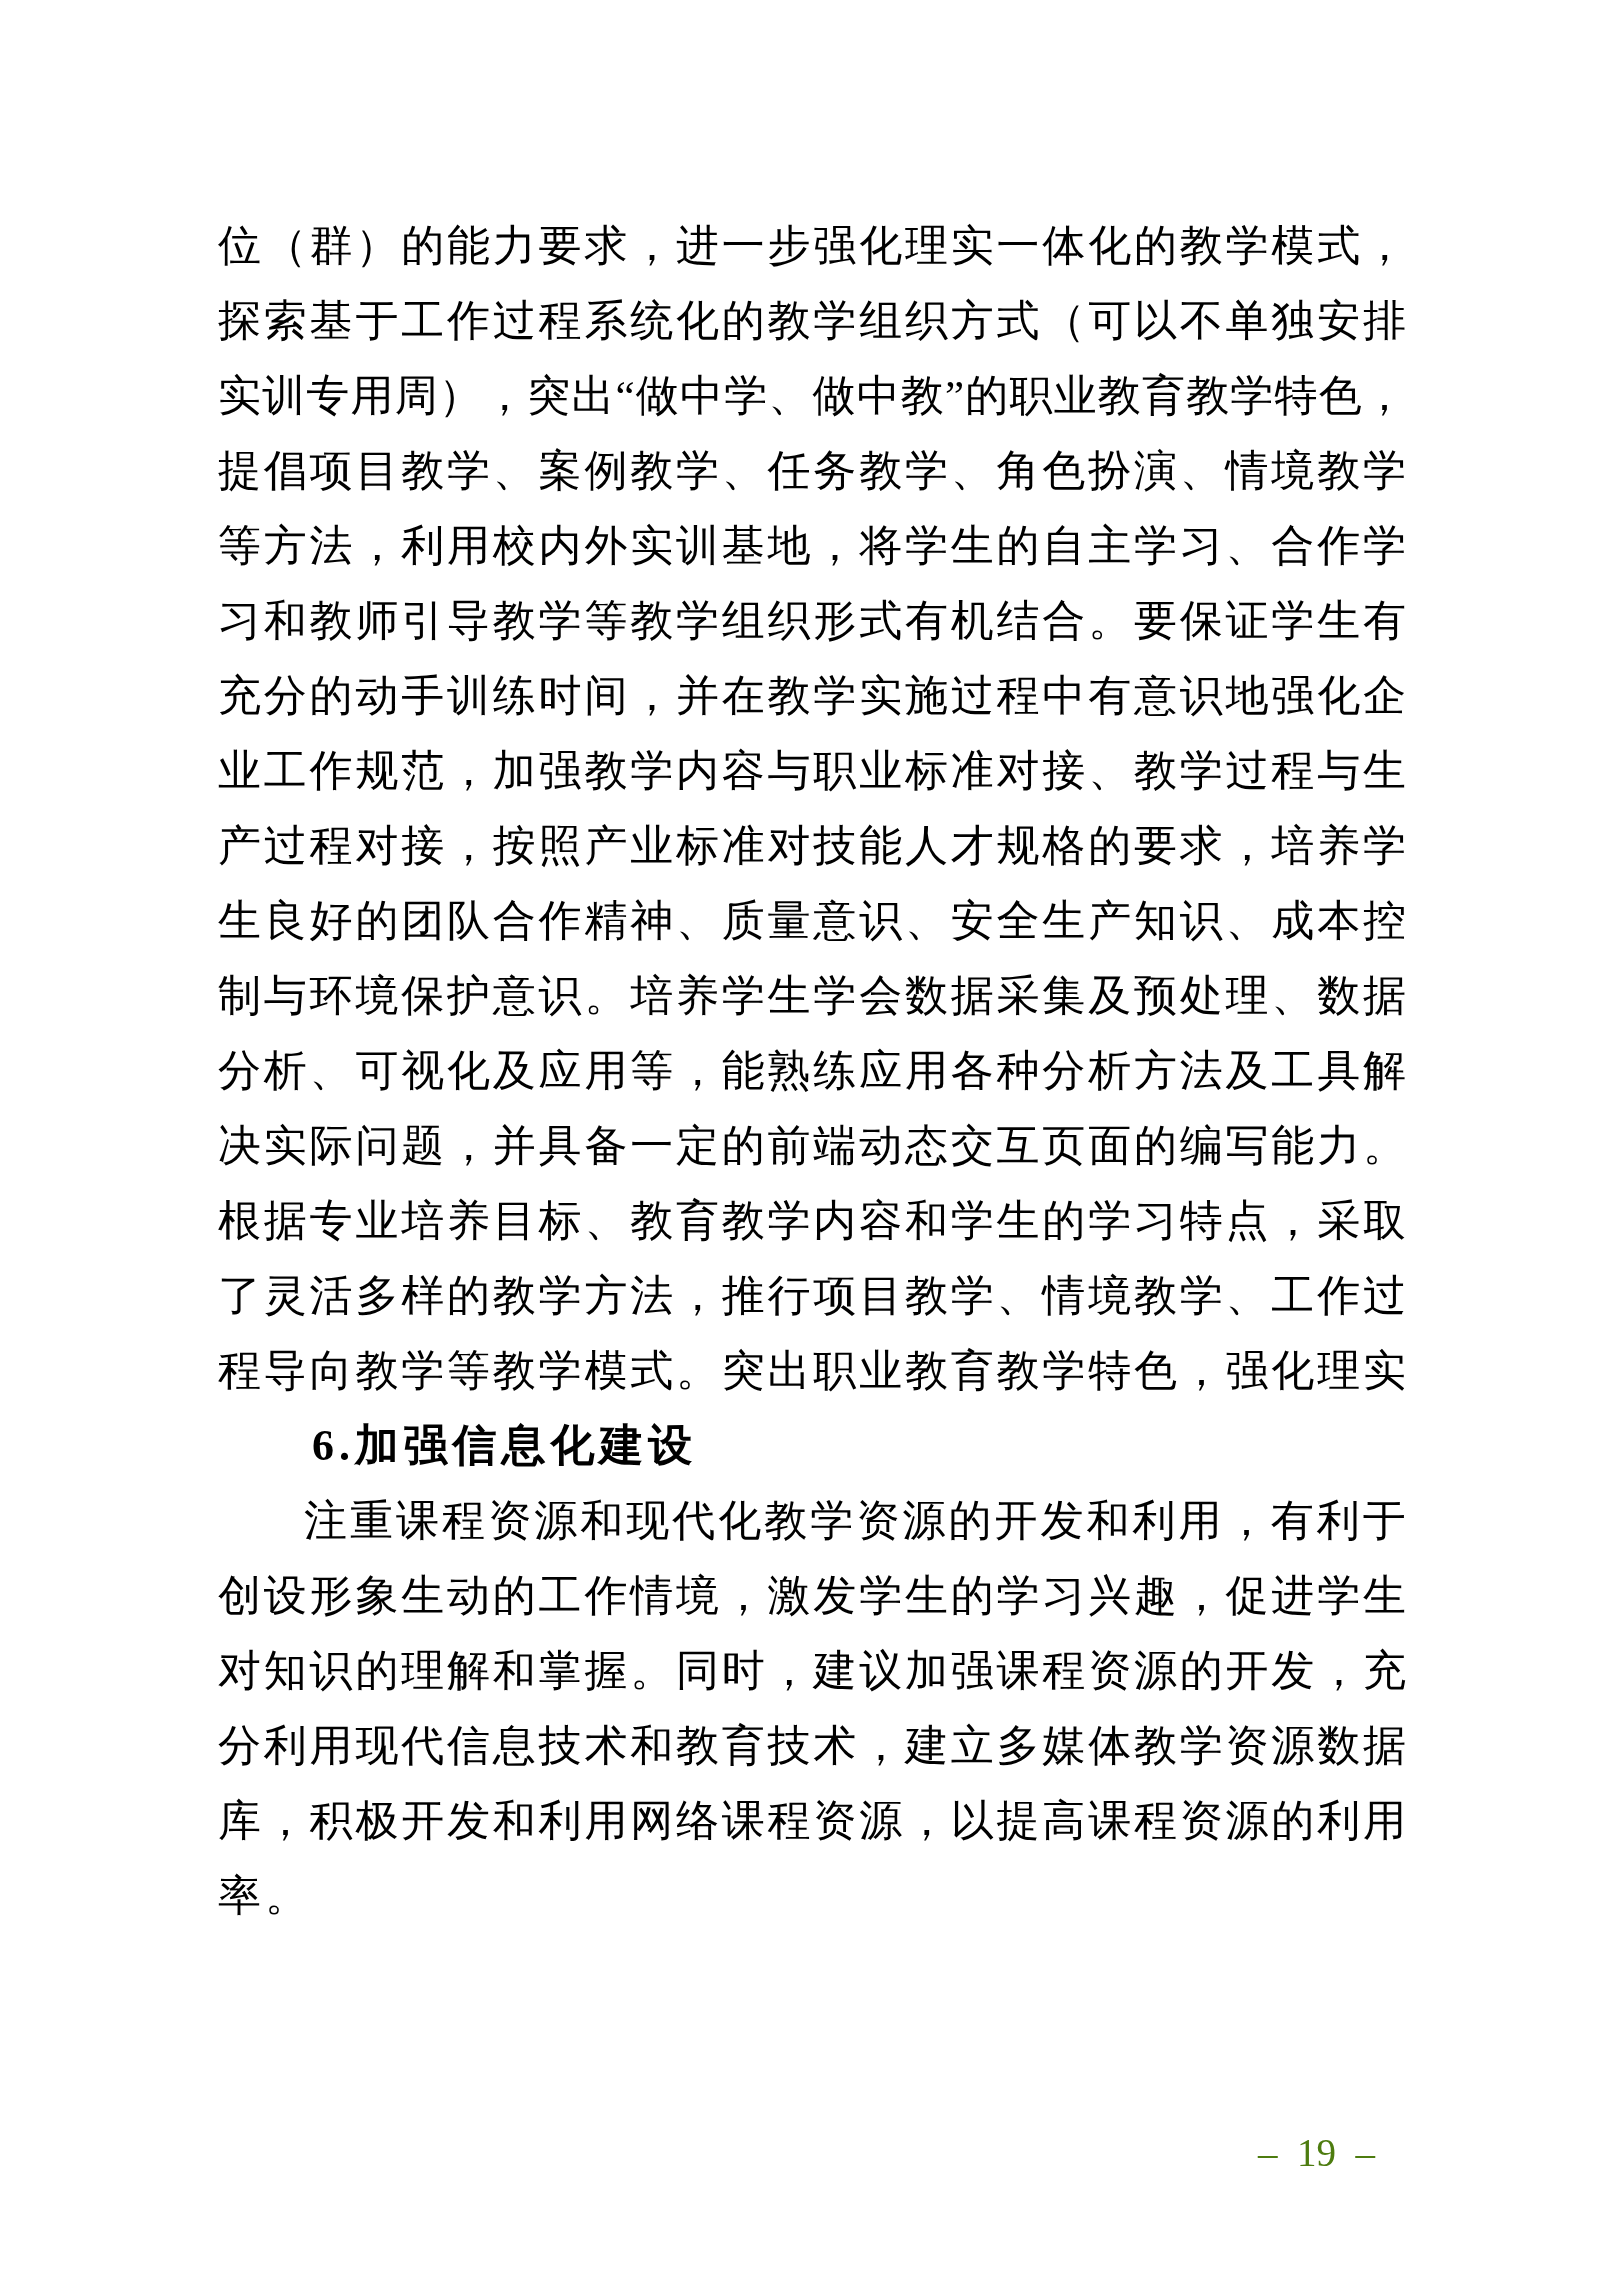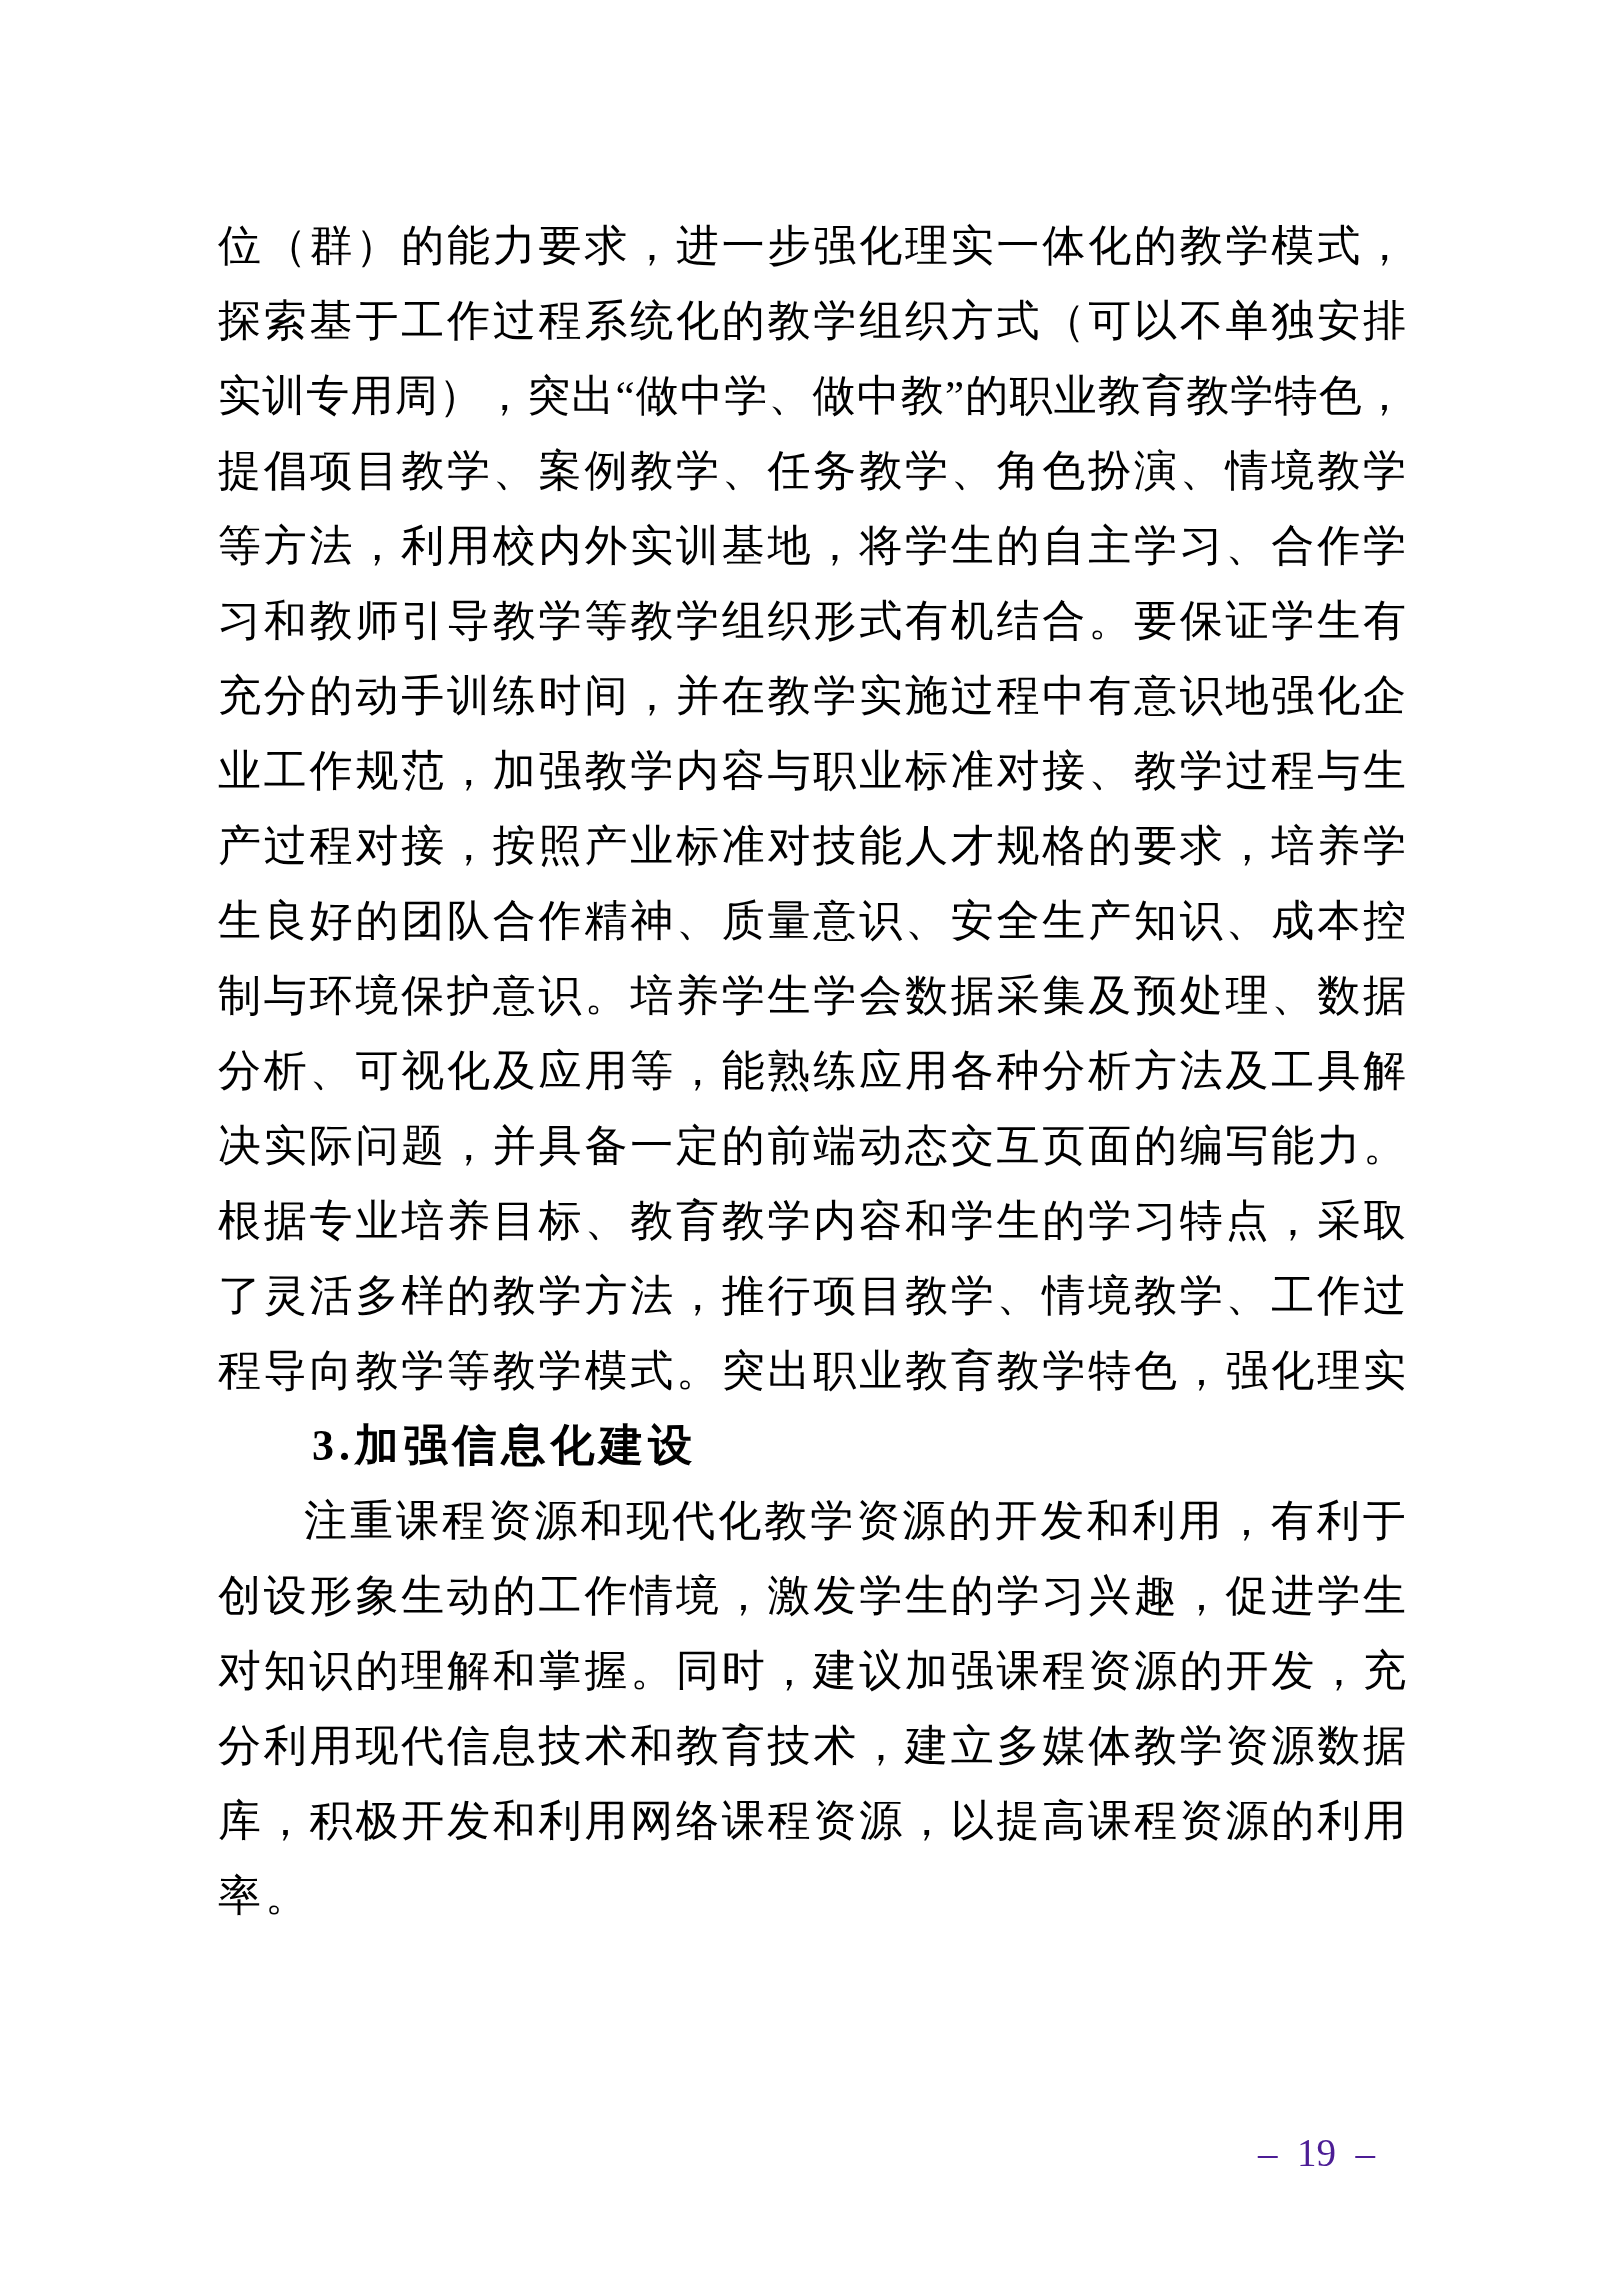--- a/index.html
+++ b/index.html
@@ -46,21 +46,21 @@
     letter-spacing: 4.9px;
     font-size: 44px;
   }
   .page-number {
     position: absolute;
     top: 2129px;
     left: 1258px;
     font-size: 39px;
     line-height: 47px;
     word-spacing: 9.8px;
-    color: #4c1d95;
+    color: #4d7c0f;
   }
 </style>
 </head>
 <body>
 
 <div class="page">
   <div class="body-text">
       <div class="line justify">
         <span>位</span>
         <span>（</span>
@@ -504,21 +504,21 @@
         <span>教</span>
         <span>学</span>
         <span>特</span>
         <span>色</span>
         <span>，</span>
         <span>强</span>
         <span>化</span>
         <span>理</span>
         <span>实</span>
       </div>
-      <div class="line heading">3.加强信息化建设</div>
+      <div class="line heading">6.加强信息化建设</div>
       <div class="line indent-justify">
         <span>注</span>
         <span>重</span>
         <span>课</span>
         <span>程</span>
         <span>资</span>
         <span>源</span>
         <span>和</span>
         <span>现</span>
         <span>代</span>

